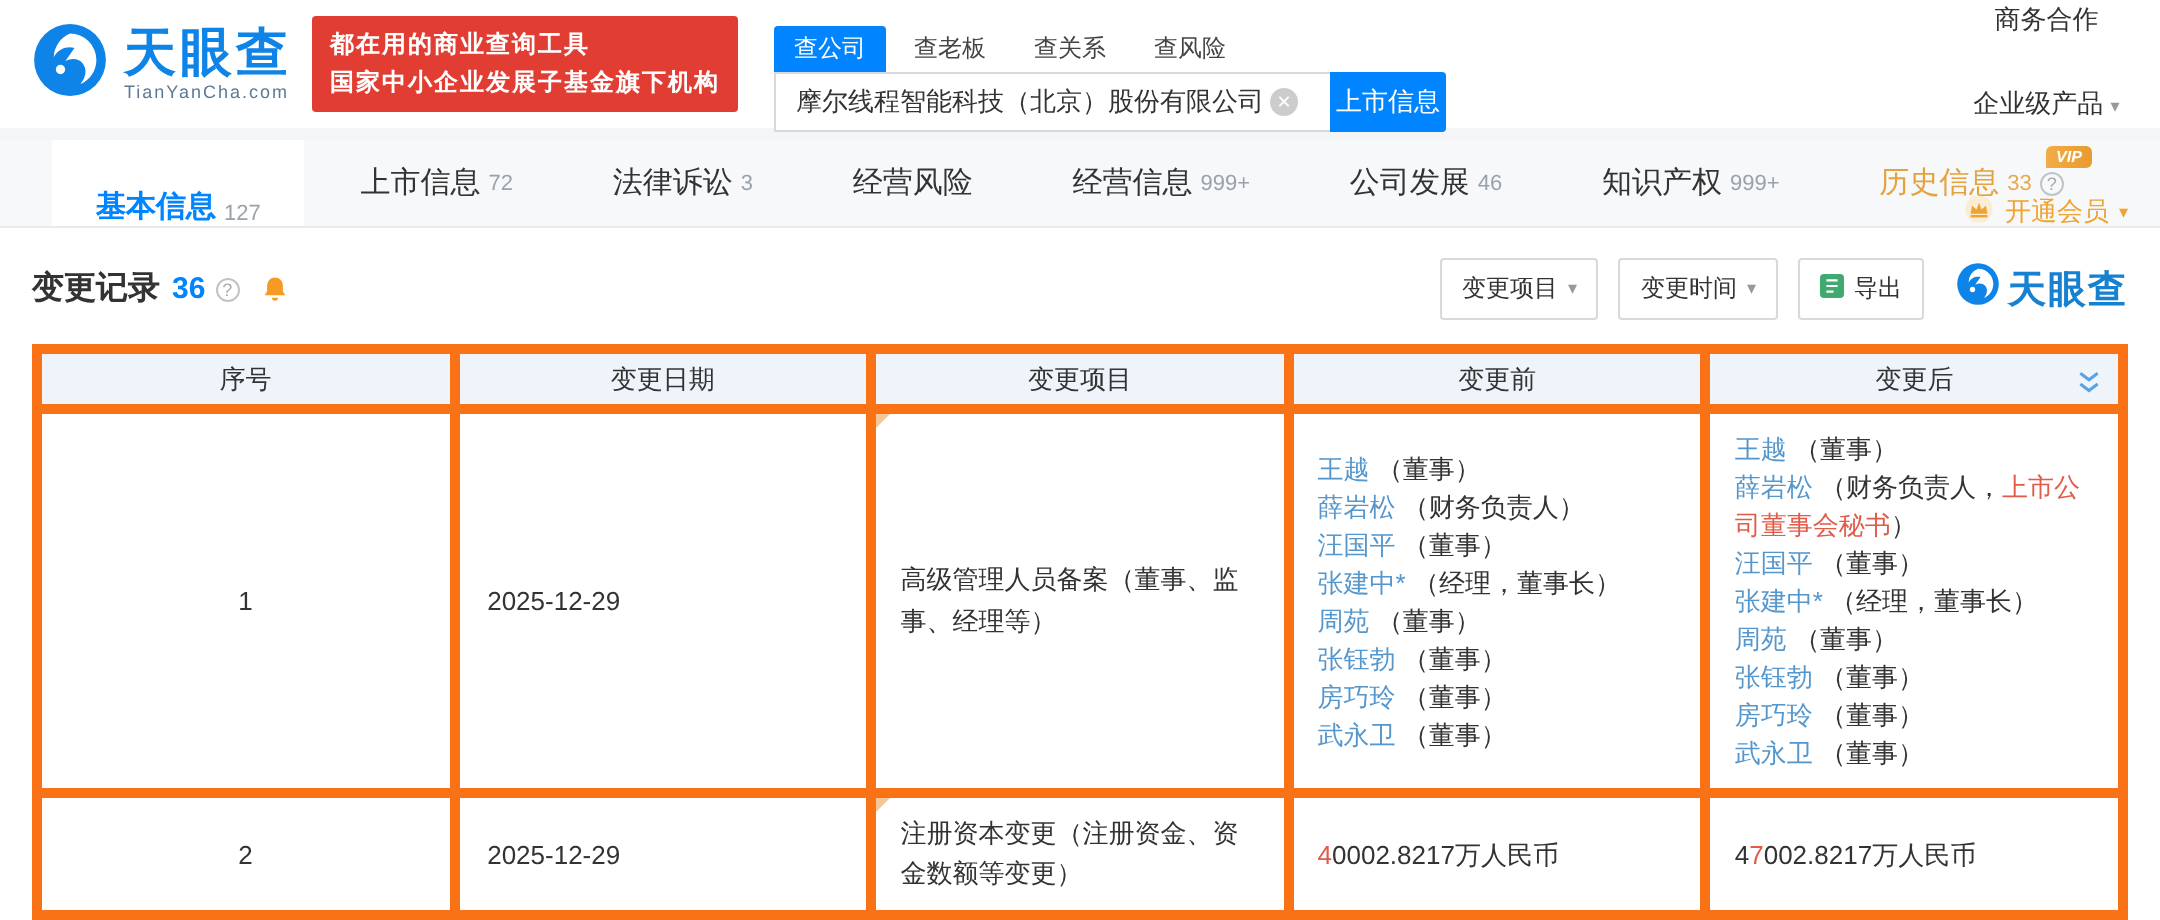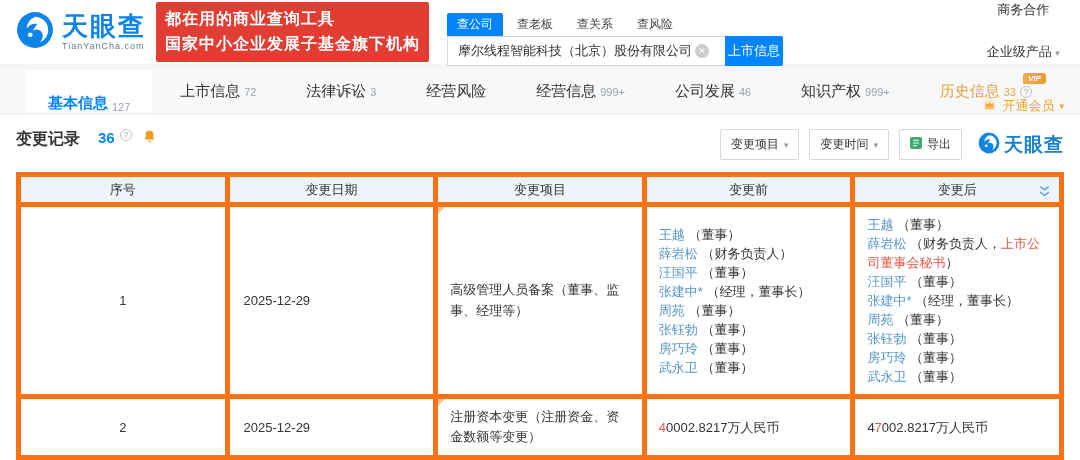--- a/index.html
+++ b/index.html
@@ -5,21 +5,21 @@
   * { margin:0; padding:0; box-sizing:border-box; }
   html,body { width:1080px; height:460px; overflow:hidden;
     font-family:"Liberation Sans","DejaVu Sans",sans-serif; background:#f4f5f6; color:#333; }
 
   
   .top { background:#fff; height:64px; display:flex; align-items:center; padding:0 16px; }
   .logo { display:flex; align-items:center; gap:8px; }
   .logo-text { line-height:1; }
   .logo-cn { font-size:26px; font-weight:bold; color:#0e83e8; letter-spacing:2px; }
   .logo-en { font-size:9px; color:#5b7a95; letter-spacing:1px; margin-top:3px; }
-  .tagline { background:#e23d33; color:#fff; font-size:16px; font-weight:bold;
+  .tagline { background:#e23d33; color:#fff; font-size:12px; font-weight:bold;
     padding:5px 9px; border-radius:2px; margin-left:10px; line-height:1.55; letter-spacing:1px; white-space:nowrap; }
   .searchbox { margin-left:18px; width:336px; }
   .stabs { display:flex; gap:4px; height:22px; align-items:flex-end;margin-top:16px; }
   .stab { font-size:12px; color:#444; padding:3px 10px; cursor:pointer; }
   .stab.active { background:#0084ff; color:#fff; border-radius:2px 2px 0 0; }
   .srow { display:flex; position:relative; }
   .sinput { width:303px; height:30px; border:1px solid #d8d8d8; border-right:none;
     padding:0 26px 0 10px; font-size:13px; color:#333; outline:none; font-family:inherit; }
   .sclear { position:absolute; left:248px; top:8px; width:14px; height:14px; border-radius:50%;
     background:#ccc; color:#fff; font-size:9px; line-height:14px; text-align:center; cursor:pointer; }
@@ -44,23 +44,23 @@
   .ptab .cnt { font-size:11px; color:#9aa2ab; font-weight:normal; }
   .ptab.vip-tab { color:#e6a23c; }
   .ptab.vip-tab .cnt { color:#eaa948; }
   .vip-badge { position:absolute; top:3px; right:8px; background:linear-gradient(90deg,#f3ac47,#e89b2e);
     color:#fff; font-size:8px; font-style:italic; font-weight:bold; padding:1px 5px; border-radius:3px 3px 3px 0; }
   .help { display:inline-block; width:12px; height:12px; border:1px solid #c0c4c8; border-radius:50%;
     color:#aaa; font-size:9px; line-height:11px; text-align:center; }
 
   
   .content { background:#fff; min-height:346px; padding:0 16px; }
-  .sect { display:flex; padding:15px 0 12px; }
+  .sect { display:flex; align-items:center; padding:15px 0 12px; }
   .sect-title { font-size:16px; font-weight:bold; color:#333; }
-  .sect-count { color:#0084ff; font-weight:bold; font-size:15px; margin-left:18px; }
+  .sect-count { color:#0084ff; font-weight:bold; font-size:15px; margin-left:6px; }
   .sect .help { margin-left:5px; }
   .bell-org { margin-left:10px; display:flex; }
   .sect-right { margin-left:auto; display:flex; align-items:center; gap:10px; }
   .fbtn { border:1px solid #d9d9d9; background:#fff; border-radius:2px; font-size:12px; color:#333;
     padding:6px 10px; cursor:pointer; display:flex; align-items:center; gap:5px; font-family:inherit; }
   .wm { display:flex; align-items:center; gap:4px; margin-left:6px; }
   .wm-text { color:#1581d0; font-size:19px; font-weight:bold; letter-spacing:1px; }
 
   
   table { width:100%; border-collapse:collapse; table-layout:fixed; font-size:13px; }

